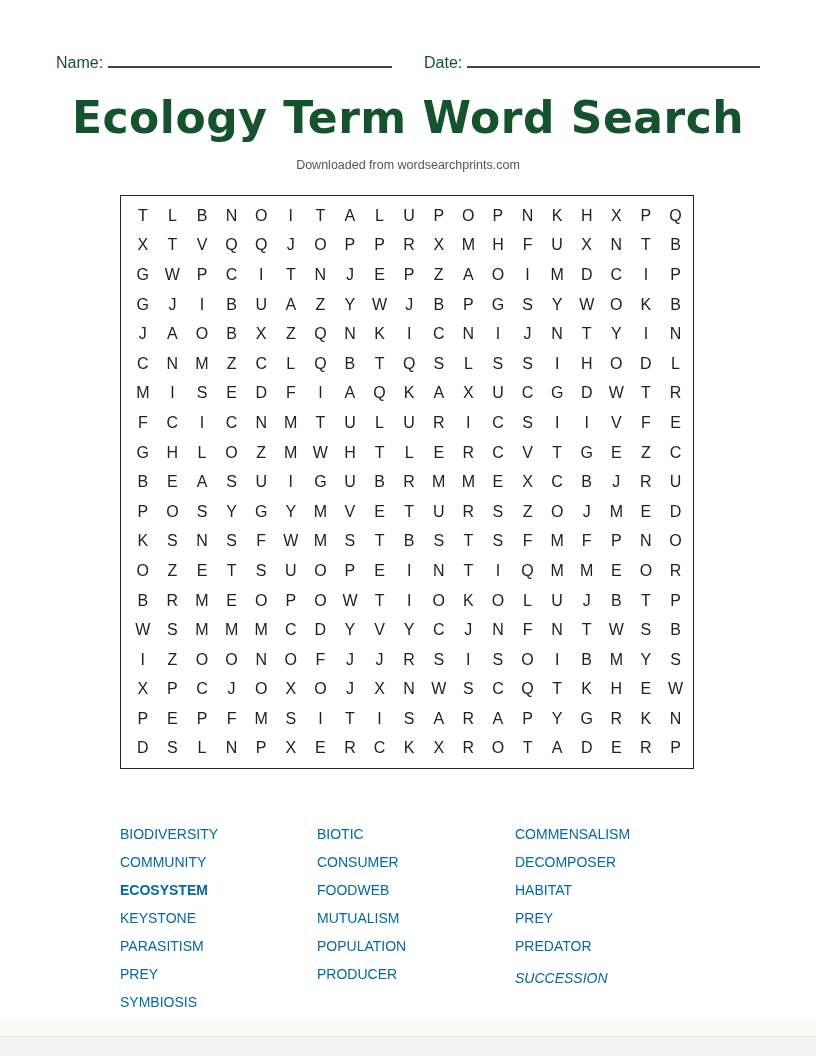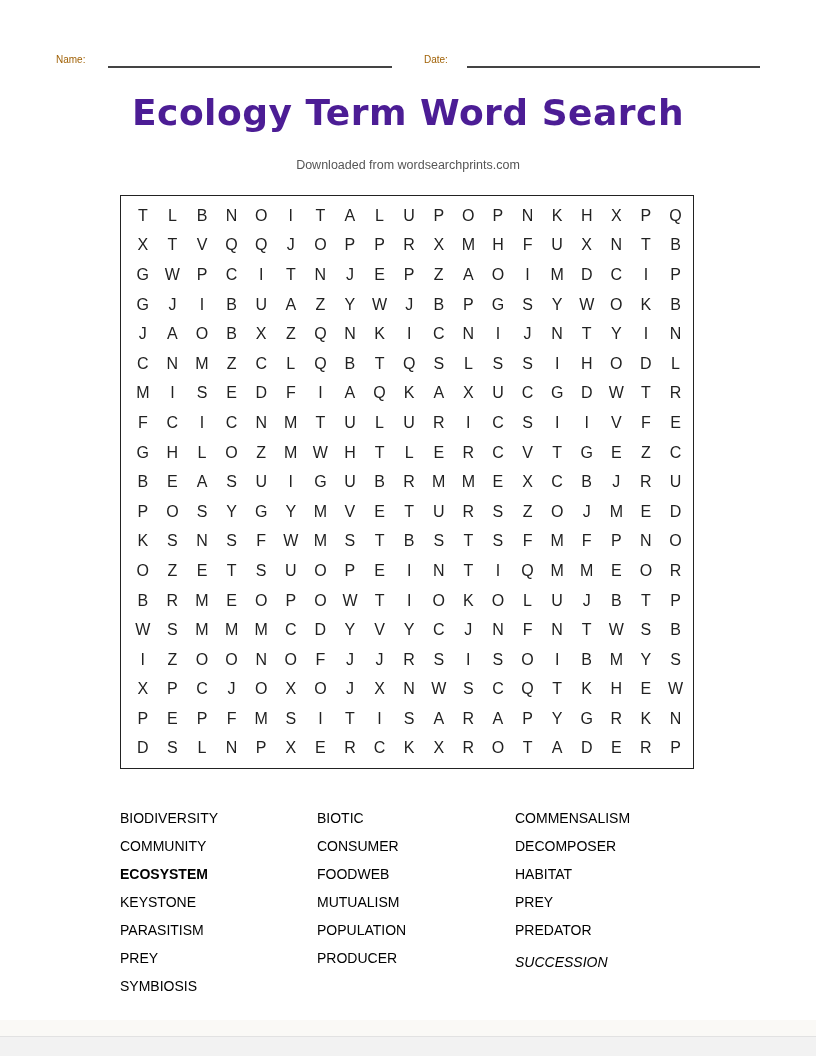--- a/index.html
+++ b/index.html
@@ -1,40 +1,40 @@
 <!DOCTYPE html>
 <html><head>
 <meta charset="utf-8">
 <style>
   html, body { margin: 0; padding: 0; }
   body {
     width: 816px; height: 1056px; background: #ffffff; position: relative; overflow: hidden;
     font-family: "Liberation Sans", sans-serif; color: #222;
   }
   .header-line { position: absolute; top: 52px; left: 56px; width: 704px; height: 20px; }
-  .field-label { position: absolute; top: 2px; font-size: 10px; color: #a16207; }
+  .field-label { position: absolute; top: 2px; font-size: 16px; color: #14532d; }
   .field-line { position: absolute; top: 14px; height: 2px; background: #444; }
   .title {
     position: absolute; top: 92px; left: 0; width: 816px; text-align: center;
-    font-family: "DejaVu Sans", sans-serif; font-size: 36px; font-weight: bold; color: #4c1d95;
+    font-family: "DejaVu Sans", sans-serif; font-size: 44px; font-weight: bold; color: #14532d;
     letter-spacing: 0.5px;
   }
   .subtitle {
     position: absolute; top: 158px; left: 0; width: 816px; text-align: center;
     font-size: 12.5px; color: #555;
   }
   .grid {
     position: absolute; top: 195px; left: 120px; width: 574px; height: 574px;
     border: 1px solid #222; box-sizing: border-box;
     display: grid; grid-template-columns: repeat(19, 29.6px); grid-template-rows: repeat(19, 29.6px);
     padding: 5px 0 0 7px;
   }
   .cell { display: flex; align-items: center; justify-content: center; font-size: 16px; color: #222; }
   .words { position: absolute; top: 810px; left: 120px; width: 600px; }
-  .word { position: absolute; font-size: 14px; color: #000000; }
+  .word { position: absolute; font-size: 14px; color: #0369a1; margin-top: 16px; }
   .bottom-band { position: absolute; left: 0; top: 1020px; width: 816px; height: 16px; background: #faf9f6; }
   .bottom-bar { position: absolute; left: 0; top: 1036px; width: 816px; height: 20px; background: #f2f2f2; border-top: 1px solid #e2e2e2; }
 </style>
 </head>
 <body>
 
 <div class="header-line">
   <span class="field-label" style="left:0;">Name:</span>
   <div class="field-line" style="left:52px; width:284px;"></div>
   <span class="field-label" style="left:368px;">Date:</span>

